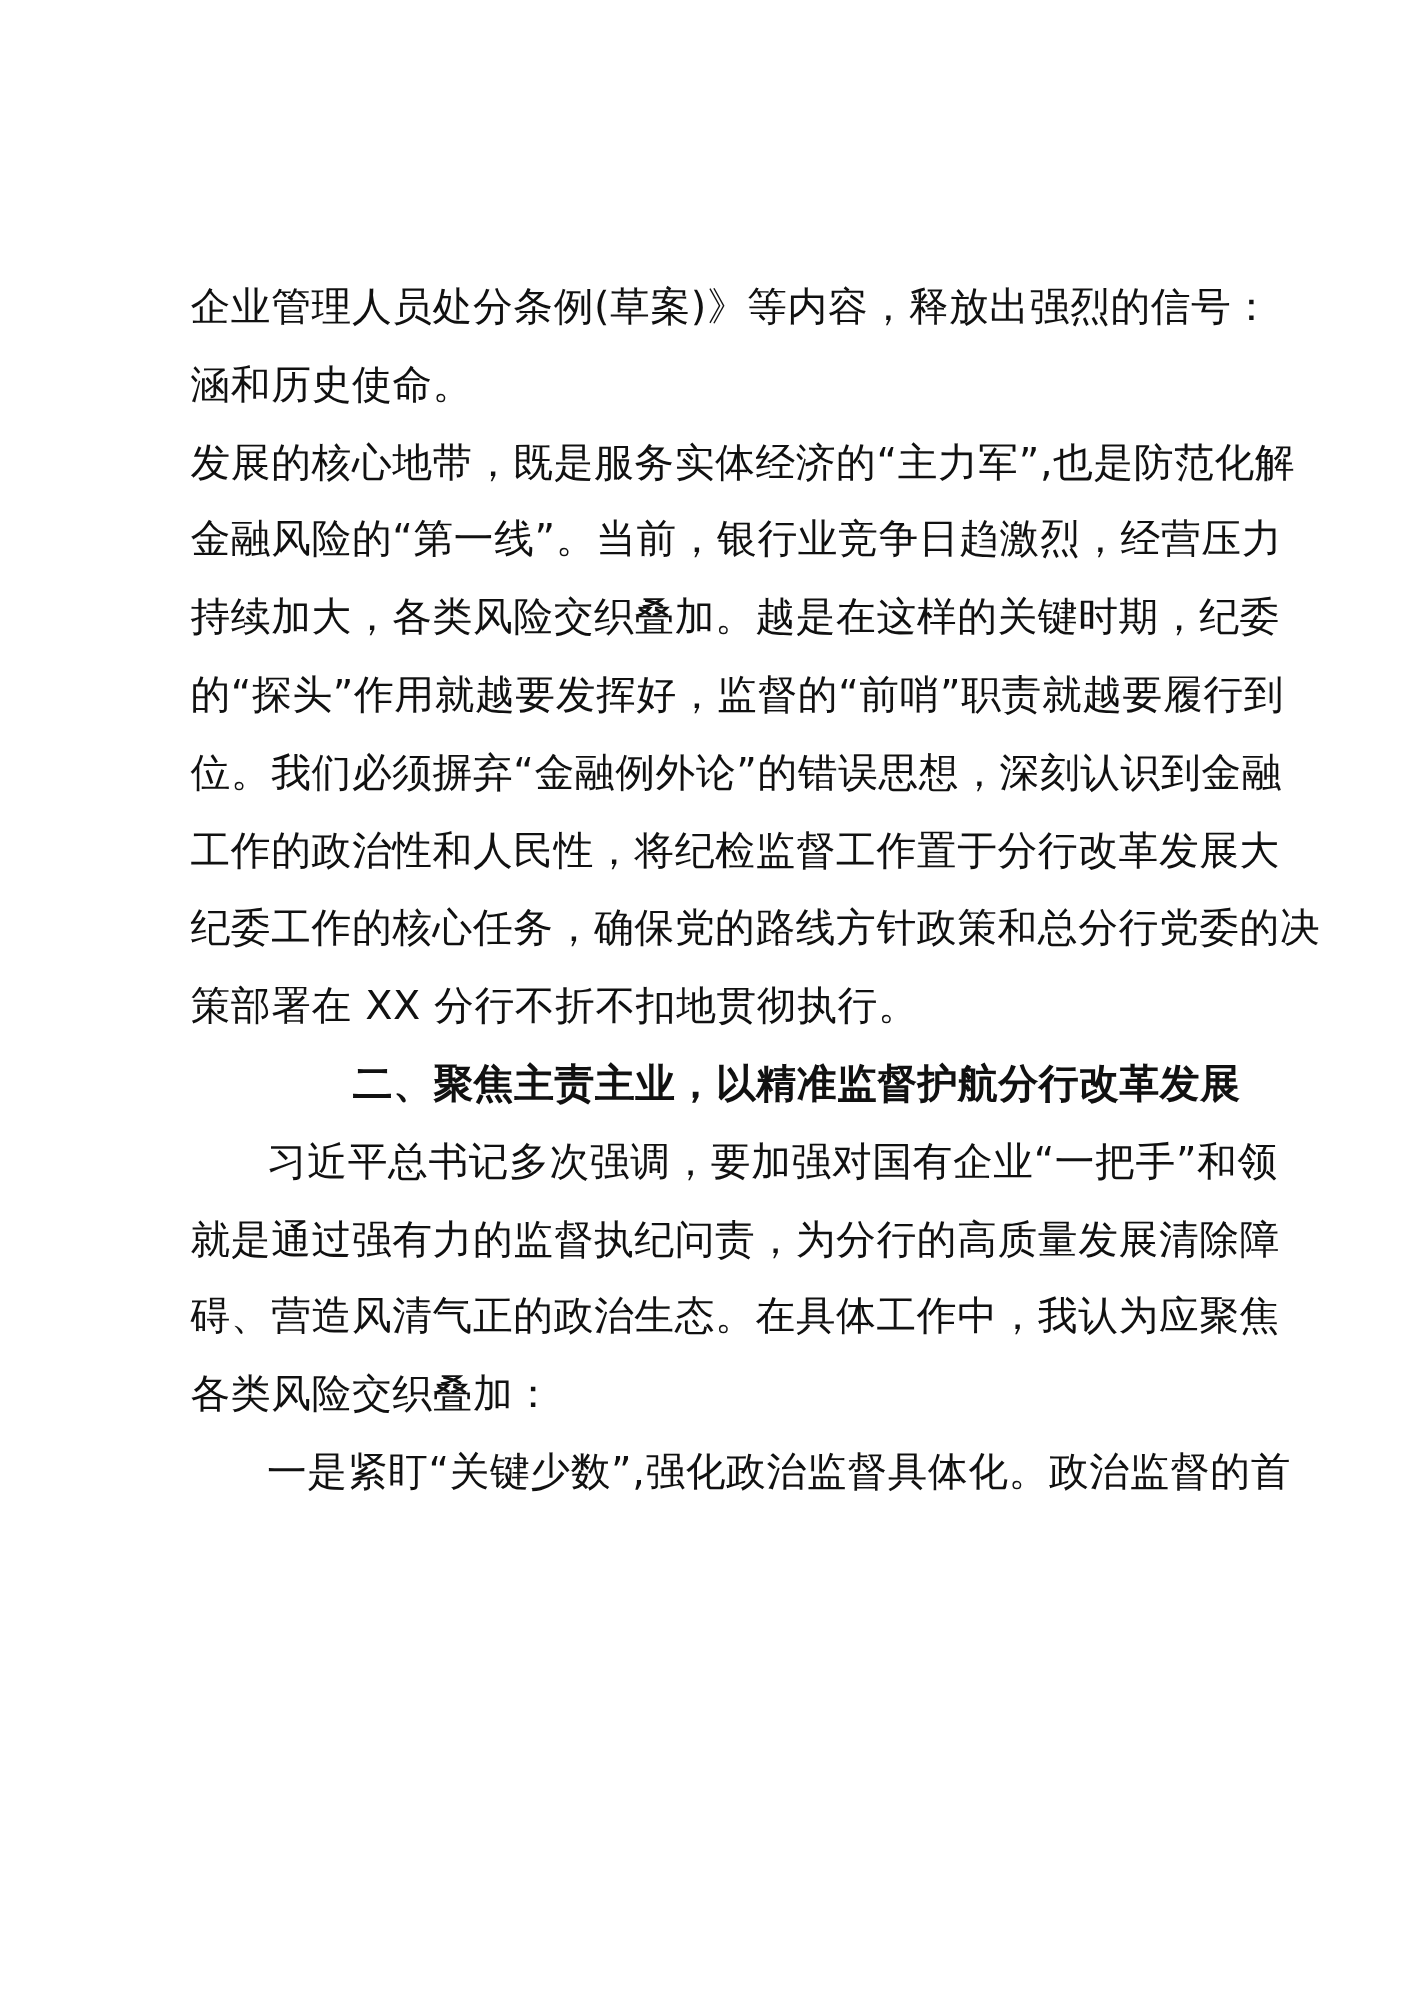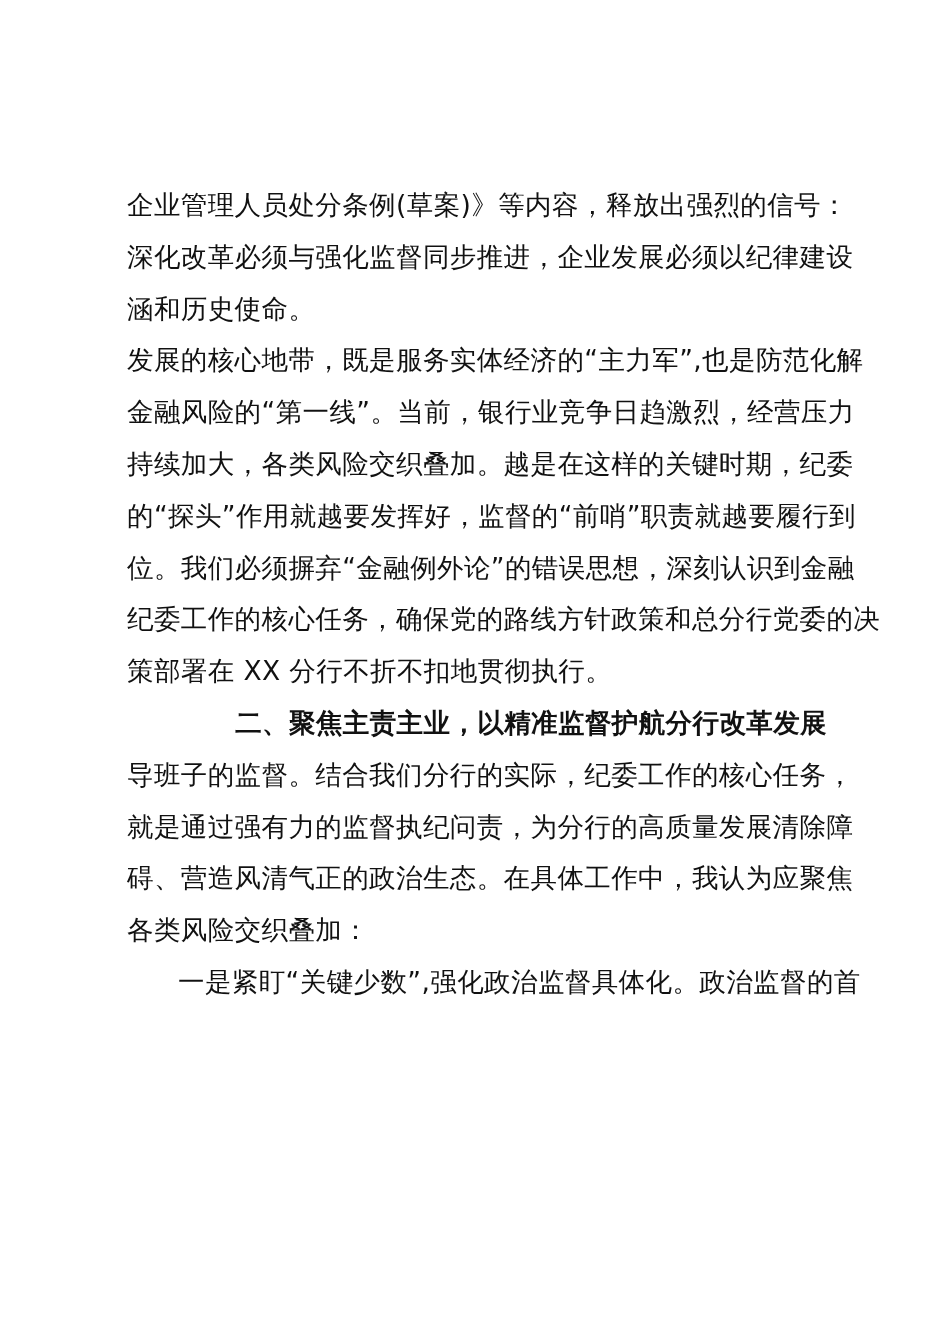--- a/index.html
+++ b/index.html
@@ -50,40 +50,40 @@
     }
   </style>
 </head>
 <body>
 
 <div class="page">
   <div class="content">
 
     <div class="para">
       <span class="line">企业管理人员处分条例(草案)》等内容，释放出强烈的信号：</span>
-      <span class="line">深化改革必须与强化监督同步推进，企业发展必须以纪律建设</span>
       <span class="line">涵和历史使命。</span>
     </div>
 
     <div class="para">
       <span class="line">发展的核心地带，既是服务实体经济的“主力军”,也是防范化解</span>
       <span class="line">金融风险的“第一线”。当前，银行业竞争日趋激烈，经营压力</span>
       <span class="line">持续加大，各类风险交织叠加。越是在这样的关键时期，纪委</span>
       <span class="line">的“探头”作用就越要发挥好，监督的“前哨”职责就越要履行到</span>
       <span class="line">位。我们必须摒弃“金融例外论”的错误思想，深刻认识到金融</span>
+      <span class="line">工作的政治性和人民性，将纪检监督工作置于分行改革发展大</span>
       <span class="line">纪委工作的核心任务，确保党的路线方针政策和总分行党委的决</span>
       <span class="line">策部署在 XX 分行不折不扣地贯彻执行。</span>
     </div>
 
     <div class="para">
       <span class="line indent heading">二、聚焦主责主业，以精准监督护航分行改革发展</span>
     </div>
 
     <div class="para">
-      <span class="line">导班子的监督。结合我们分行的实际，纪委工作的核心任务，</span>
+      <span class="line indent">习近平总书记多次强调，要加强对国有企业“一把手”和领</span>
       <span class="line">就是通过强有力的监督执纪问责，为分行的高质量发展清除障</span>
       <span class="line">碍、营造风清气正的政治生态。在具体工作中，我认为应聚焦</span>
       <span class="line">各类风险交织叠加：</span>
     </div>
 
     <div class="para">
       <span class="line indent">一是紧盯“关键少数”,强化政治监督具体化。政治监督的首</span>
     </div>
 
   </div>

